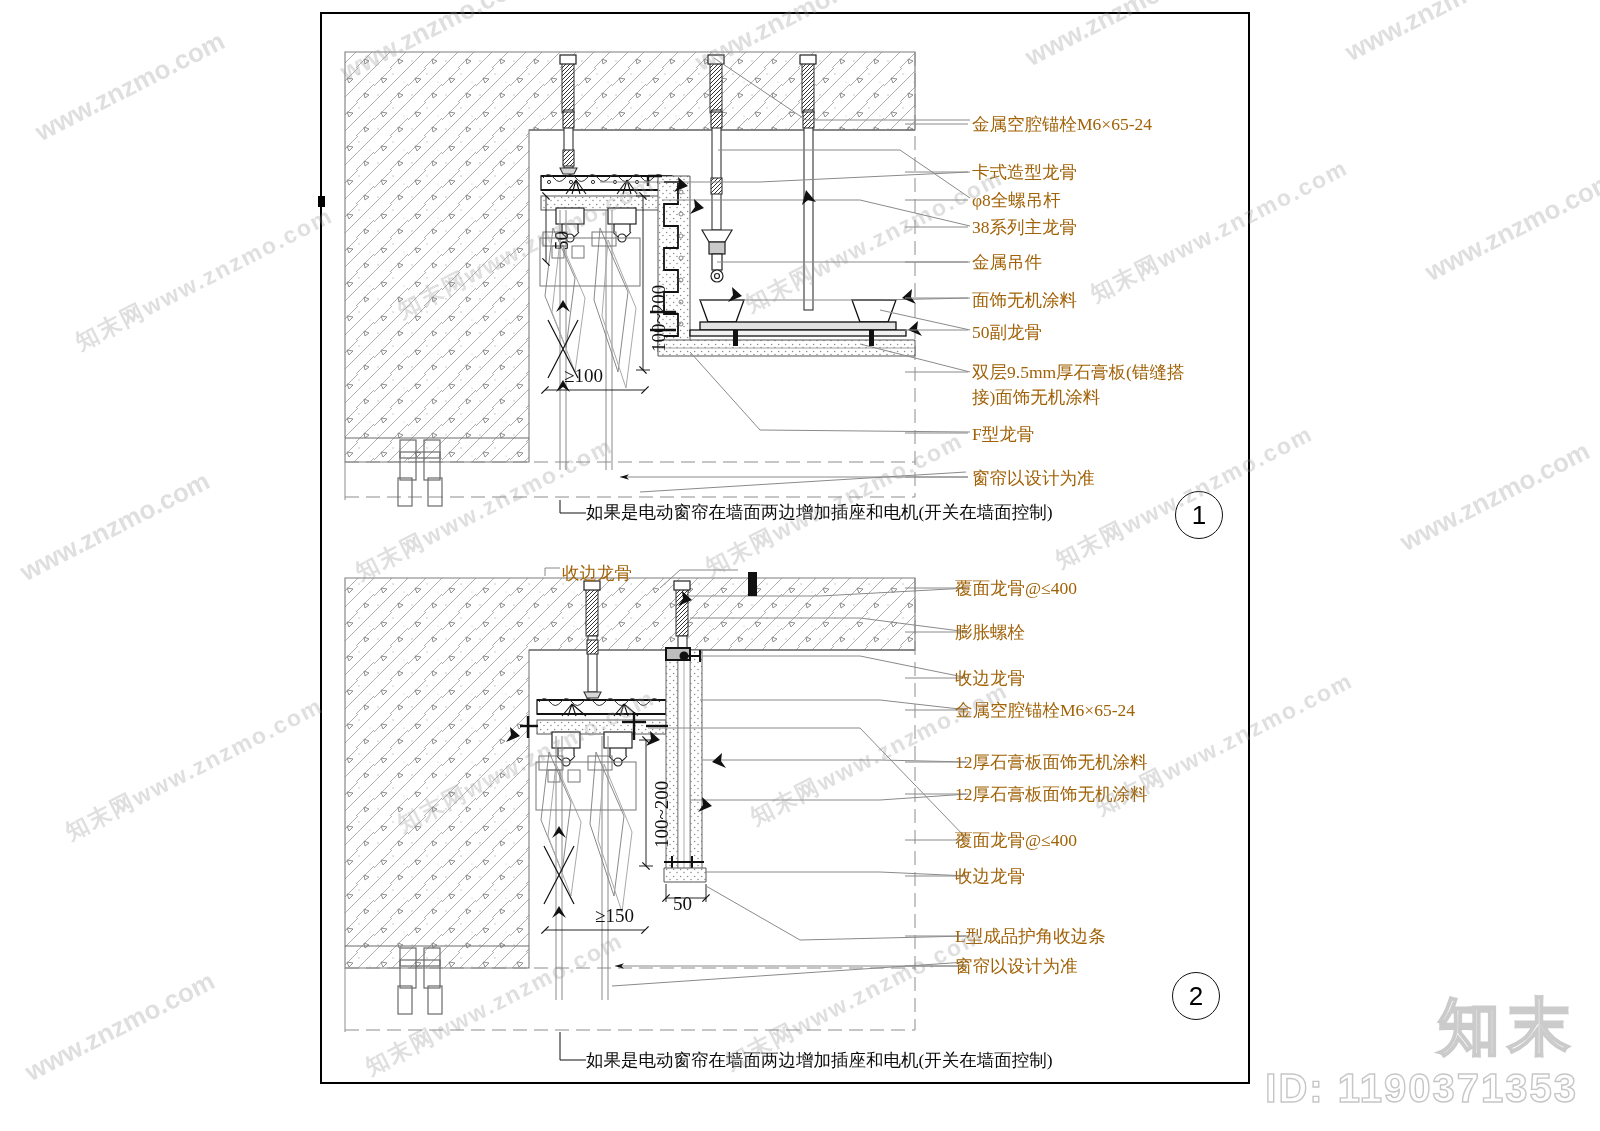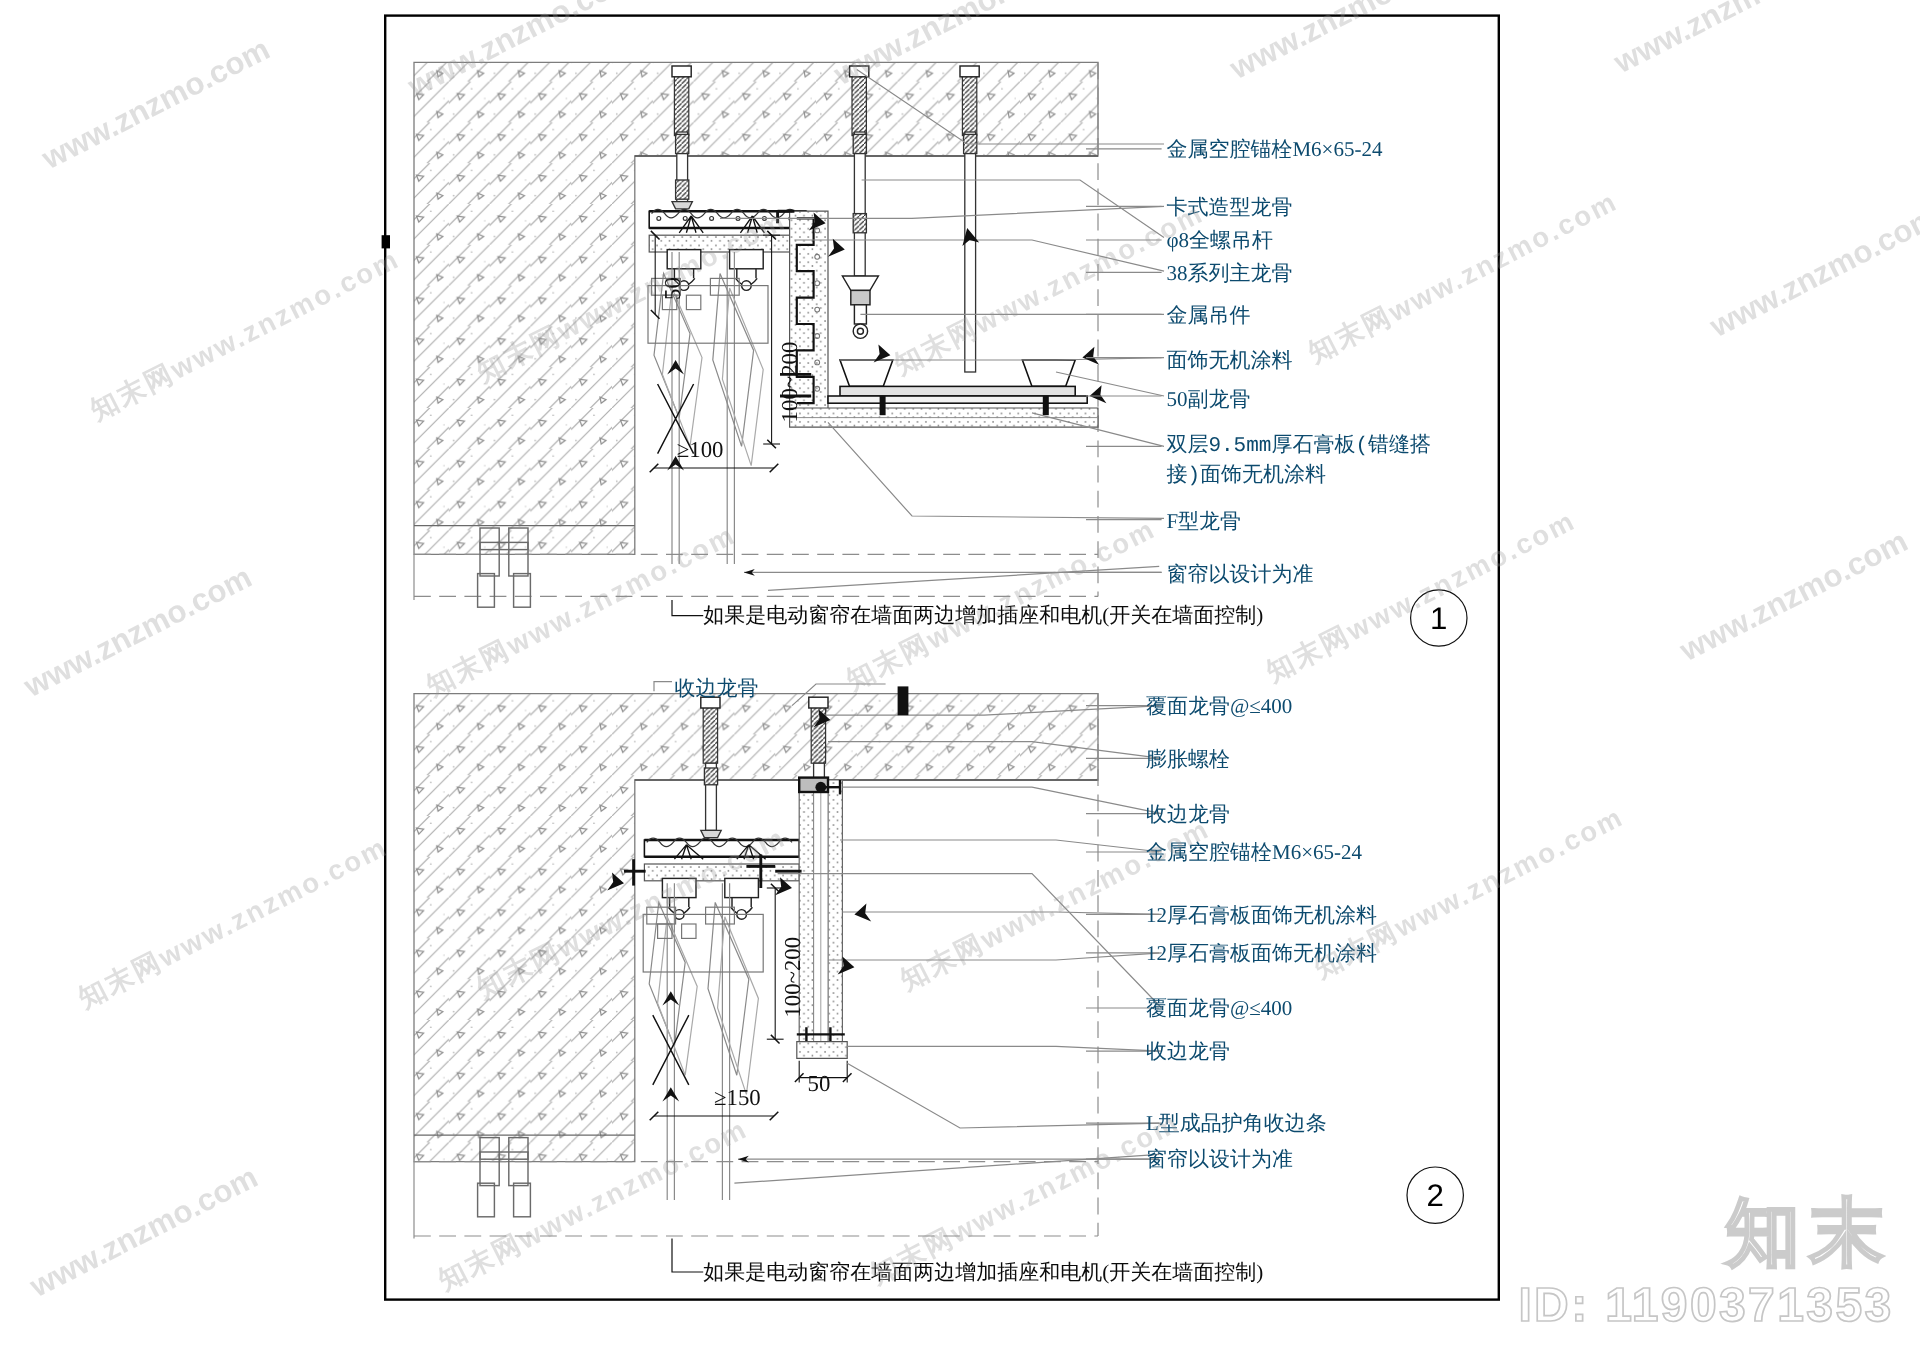--- a/index.html
+++ b/index.html
@@ -19,21 +19,21 @@
   .frame-tick{
     position:absolute;left:318px;top:196px;width:7px;height:11px;background:#000;
   }
 
   
   .layer{position:absolute;left:0;top:0;width:1600px;height:1131px;pointer-events:none;}
 
   
   .lbl{
     position:absolute;font-size:17.5px;line-height:25px;white-space:nowrap;
-    font-family:"Liberation Serif","DejaVu Serif",serif;color:#0c4a6e;
+    font-family:"Liberation Serif","DejaVu Serif",serif;color:#a16207;
     letter-spacing:0px;
   }
   .lbl.wrap{white-space:normal;width:230px;}
   .note{
     position:absolute;font-size:17.5px;white-space:nowrap;
     font-family:"Liberation Serif","DejaVu Serif",serif;color:#0b0b0b;
   }
   .dim{
     position:absolute;font-size:19px;color:#111;
     font-family:"Liberation Serif","DejaVu Serif",serif;white-space:nowrap;
@@ -509,21 +509,21 @@
 
   <div class="blackbar" style="left:748px;top:572px;width:9px;height:24px;"></div>
 
   <div class="lbl" style="left:972px;top:112px;">金属空腔锚栓M6×65-24</div>
   <div class="lbl" style="left:972px;top:160px;">卡式造型龙骨</div>
   <div class="lbl" style="left:972px;top:188px;">φ8全螺吊杆</div>
   <div class="lbl" style="left:972px;top:215px;">38系列主龙骨</div>
   <div class="lbl" style="left:972px;top:250px;">金属吊件</div>
   <div class="lbl" style="left:972px;top:288px;">面饰无机涂料</div>
   <div class="lbl" style="left:972px;top:320px;">50副龙骨</div>
-  <div class="lbl wrap" style="left:972px;top:360px;font-family:Liberation Mono, monospace;">双层9.5mm厚石膏板(错缝搭接)面饰无机涂料</div>
+  <div class="lbl wrap" style="left:972px;top:360px;">双层9.5mm厚石膏板(错缝搭接)面饰无机涂料</div>
   <div class="lbl" style="left:972px;top:422px;">F型龙骨</div>
   <div class="lbl" style="left:972px;top:466px;">窗帘以设计为准</div>
 
   <div class="dim vert" style="left:551px;top:250px;">50</div>
   <div class="dim vert" style="left:648px;top:352px;">100~200</div>
   <div class="dim" style="left:564px;top:365px;">≥100</div>
 
   <div class="note" style="left:586px;top:500px;">如果是电动窗帘在墙面两边增加插座和电机(开关在墙面控制)</div>
   <div class="bubble" style="left:1175px;top:491px;">1</div>
 

